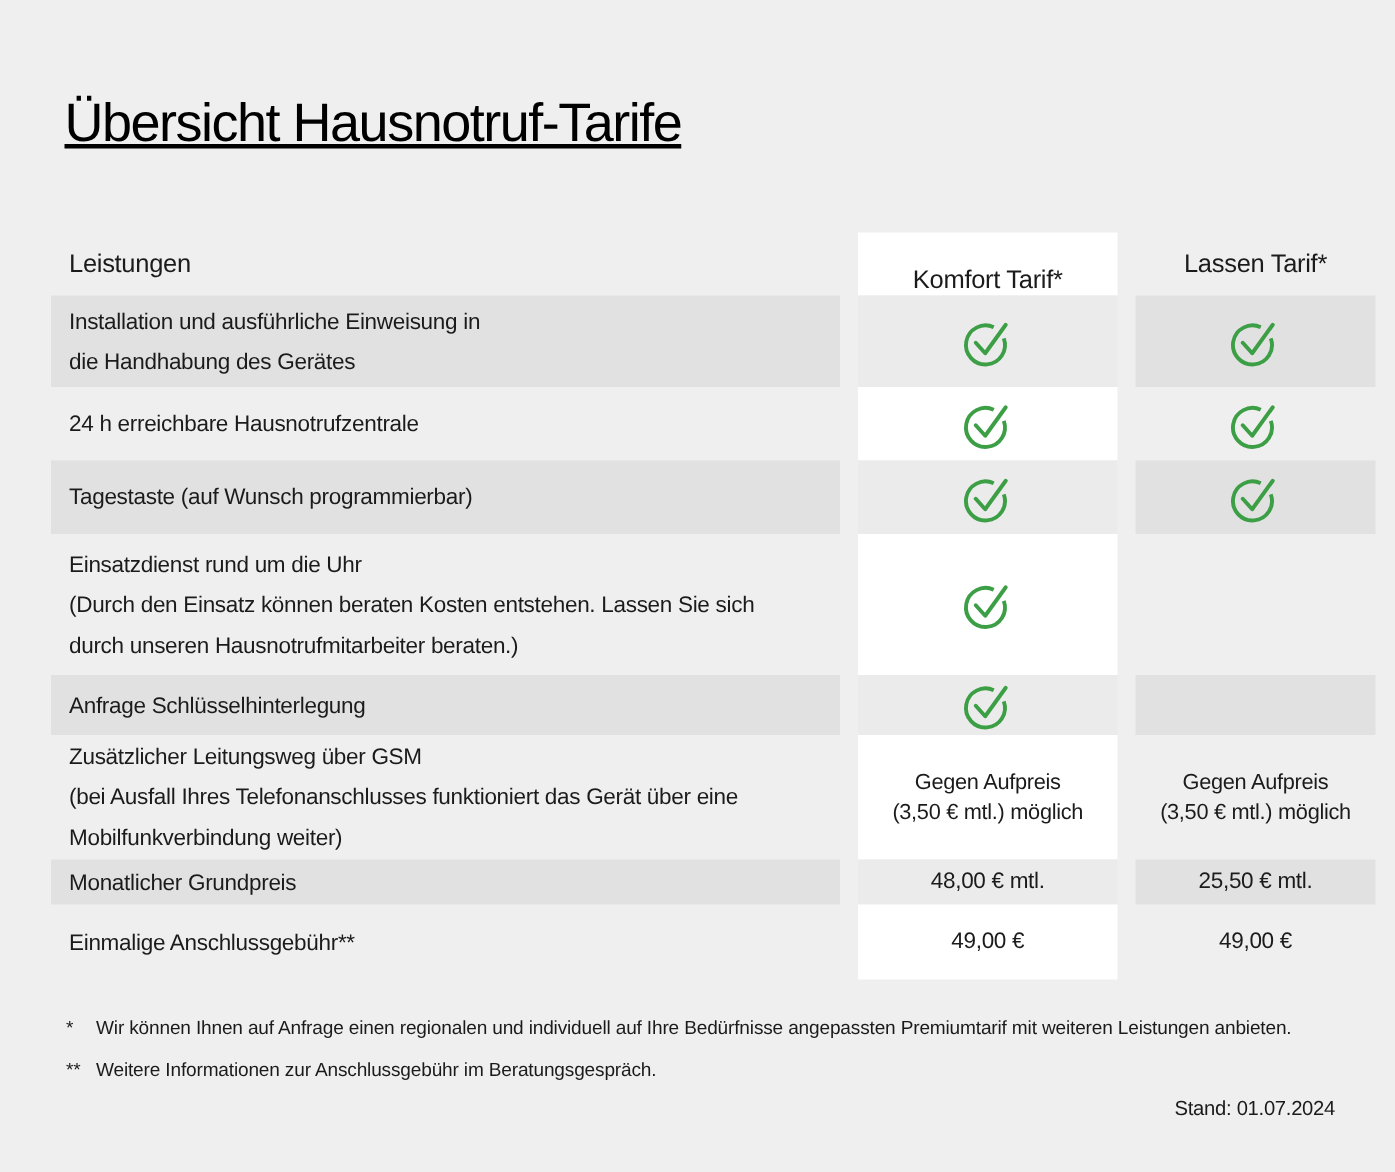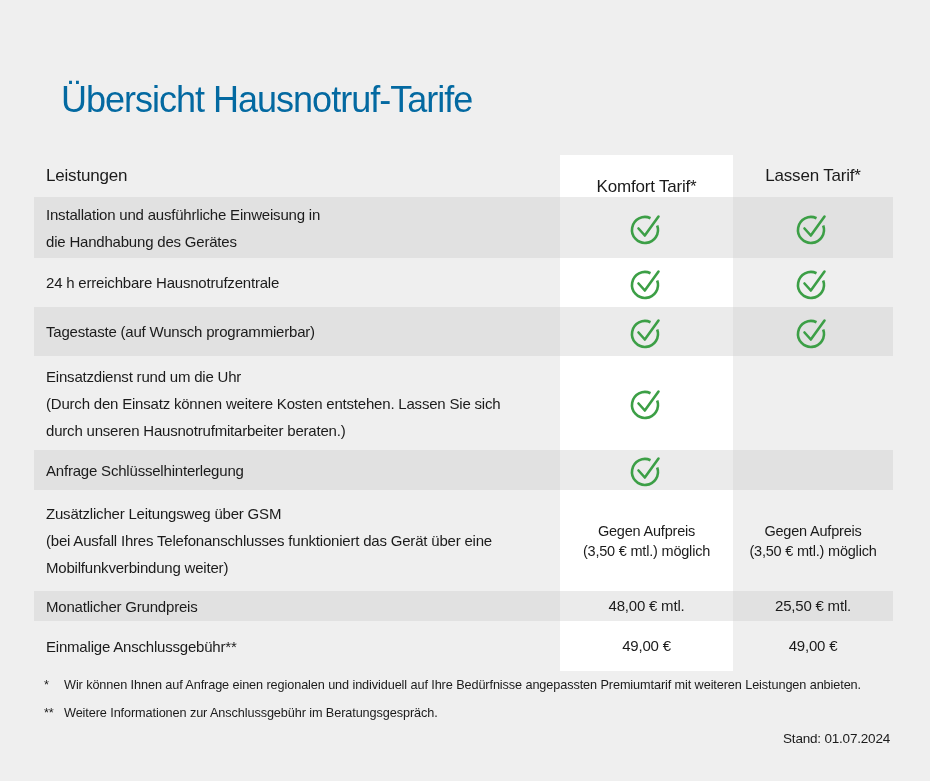--- a/index.html
+++ b/index.html
@@ -4,26 +4,26 @@
 <style>
   html,body{margin:0;padding:0;}
   body{background:#efefef;}
   .canvas{
     position:relative;width:930px;height:781px;overflow:hidden;
     background:var(--bg,#efefef);
     font-family:"Liberation Sans",sans-serif;
     color:#1b1b1b;
   }
   .title{
-    position:absolute;left:43px;top:59px;margin:18px;
+    position:absolute;left:43px;top:59px;margin:0;
     font-size:36px;font-weight:400;letter-spacing:-1px;line-height:46px;
-    color:#0369a1;white-space:nowrap;
+    color:#000000;white-space:nowrap;text-decoration:underline;
   }
   .table{position:absolute;left:34px;top:155px;width:859px;}
-  .trow{display:grid;grid-template-columns:526px 173px 160px;}
+  .trow{display:grid;grid-template-columns:526px 173px 160px;gap:12px;}
   .thead{height:42px;}
   .cell{display:flex;align-items:center;justify-content:center;min-width:0;}
   .label-cell{
     flex-direction:column;align-items:flex-start;justify-content:center;
     padding-left:12px;padding-right:6px;box-sizing:border-box;
   }
   .line{font-size:15px;line-height:27px;letter-spacing:-0.2px;white-space:nowrap;}
   .thead .label-cell .hline{font-size:17px;line-height:20px;letter-spacing:-0.2px;}
   .hline{font-size:17px;line-height:20px;letter-spacing:-0.2px;white-space:nowrap;}
   .value-cell{text-align:center;}
@@ -110,21 +110,21 @@
           <div class="cell value-cell basis">
             <svg class="check-icon" width="36" height="34" viewBox="0 0 36 34" aria-hidden="true">
     <path d="M 28.2 14.55 A 13 13 0 1 1 21.5 7.2" fill="none" stroke-width="2.6"></path>
     <path d="M 9.5 17.5 L 15.8 24.5 L 29.5 5.5" fill="none" stroke-width="2.6" stroke-linecap="round" stroke-linejoin="round"></path>
   </svg>
           </div>
         </div>
         <div class="trow light" style="height: 94px;">
           <div class="cell label-cell">
             <div class="line">Einsatzdienst rund um die Uhr</div>
-            <div class="line">(Durch den Einsatz können weitere Kosten entstehen. Lassen Sie sich</div>
+            <div class="line">(Durch den Einsatz können beraten Kosten entstehen. Lassen Sie sich</div>
             <div class="line">durch unseren Hausnotrufmitarbeiter beraten.)</div>
           </div>
           <div class="cell value-cell komfort">
             <svg class="check-icon" width="36" height="34" viewBox="0 0 36 34" aria-hidden="true">
     <path d="M 28.2 14.55 A 13 13 0 1 1 21.5 7.2" fill="none" stroke-width="2.6"></path>
     <path d="M 9.5 17.5 L 15.8 24.5 L 29.5 5.5" fill="none" stroke-width="2.6" stroke-linecap="round" stroke-linejoin="round"></path>
   </svg>
           </div>
           <div class="cell value-cell basis"></div>
         </div>
@@ -133,21 +133,21 @@
             <div class="line">Anfrage Schlüsselhinterlegung</div>
           </div>
           <div class="cell value-cell komfort">
             <svg class="check-icon" width="36" height="34" viewBox="0 0 36 34" aria-hidden="true">
     <path d="M 28.2 14.55 A 13 13 0 1 1 21.5 7.2" fill="none" stroke-width="2.6"></path>
     <path d="M 9.5 17.5 L 15.8 24.5 L 29.5 5.5" fill="none" stroke-width="2.6" stroke-linecap="round" stroke-linejoin="round"></path>
   </svg>
           </div>
           <div class="cell value-cell basis"></div>
         </div>
-        <div class="trow light" style="height: 101px;">
+        <div class="trow light" style="height: 83px;">
           <div class="cell label-cell">
             <div class="line">Zusätzlicher Leitungsweg über GSM</div>
             <div class="line">(bei Ausfall Ihres Telefonanschlusses funktioniert das Gerät über eine</div>
             <div class="line">Mobilfunkverbindung weiter)</div>
           </div>
           <div class="cell value-cell komfort">
             <div class="vwrap">
               <div class="vline">Gegen Aufpreis</div>
               <div class="vline">(3,50 € mtl.) möglich</div>
             </div>

